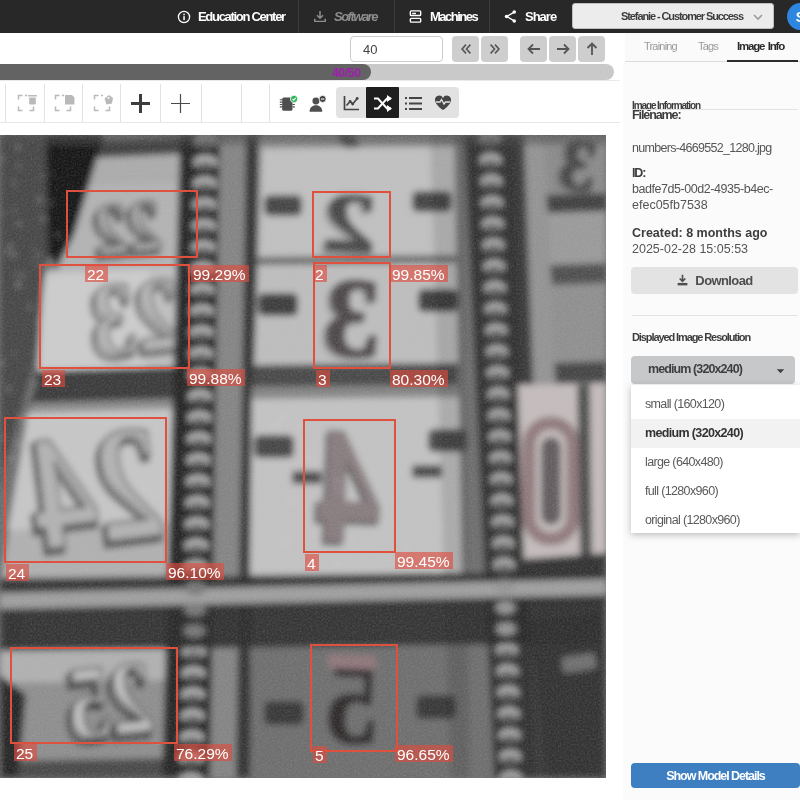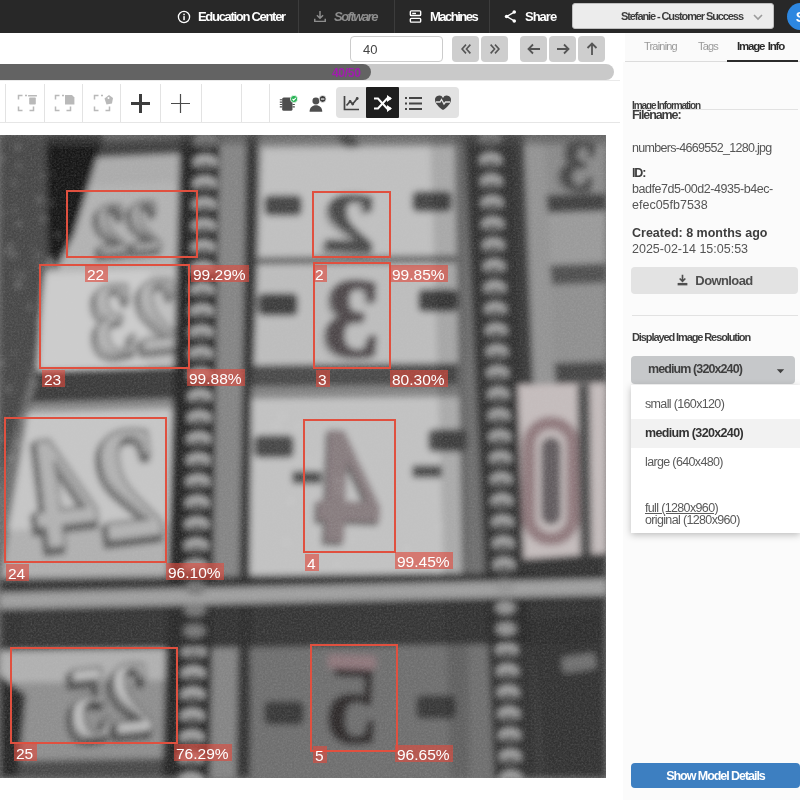--- a/index.html
+++ b/index.html
@@ -595,33 +595,33 @@
 </svg></div>
 
   <div class="sb sbold" style="top:84px;font-size:10px;margin-top:16px;">Image Information</div>
   <div class="hr" style="top:109px;"></div>
   <div class="sb sbold" style="top:108px;">Filename:</div>
   <div class="sb" style="top:141px;letter-spacing:-0.7px;">numbers-4669552_1280.jpg</div>
   <div class="sb sbold" style="top:166px;">ID:</div>
   <div class="sb" style="top:182px;letter-spacing:-0.45px;">badfe7d5-00d2-4935-b4ec-</div>
   <div class="sb" style="top:198px;">efec05fb7538</div>
   <div class="sb sbold" style="top:226px;letter-spacing:0;">Created: 8 months ago</div>
-  <div class="sb" style="top:242px;">2025-02-14 15:05:53</div>
+  <div class="sb" style="top:242px;">2025-02-28 15:05:53</div>
   <div id="dlbtn"><svg width="13" height="13" viewBox="0 0 16 16" style="vertical-align:-2px;margin-right:6px">
         <path d="M8 1v7M4.5 5.5L8 9 11.5 5.5" stroke="#4e4e4e" stroke-width="2" fill="none"></path>
         <path d="M2 11v3h12v-3z" fill="#4e4e4e"></path>
       </svg>Download</div>
   <div class="hr" style="top:315px;"></div>
   <div class="sb sbold" style="top:331px;font-size:11px;">Displayed Image Resolution</div>
   <div id="resbtn">
       <span>medium (320x240)</span>
       <svg width="11" height="11" viewBox="0 0 12 12" style="position:absolute;right:9px;top:10px">
         <path d="M2 3.5l4 4.5 4-4.5z" fill="#3f3f3f"></path>
       </svg>
     </div>
   <div id="resmenu"></div>
   <div class="mitem" style="top:390px;">small (160x120)</div>
   <div class="mitem" style="top:419px;background:#f2f2f2;font-weight:bold;color:#333;">medium (320x240)</div>
   <div class="mitem" style="top:448px;">large (640x480)</div>
-  <div class="mitem" style="top:494px;text-decoration:underline;">full (1280x960)</div>
+  <div class="mitem" style="top:477px;">full (1280x960)</div>
   <div class="mitem" style="top:506px;">original (1280x960)</div>
   <div id="showbtn">Show Model Details</div>
 </div>
 
 </body></html>

